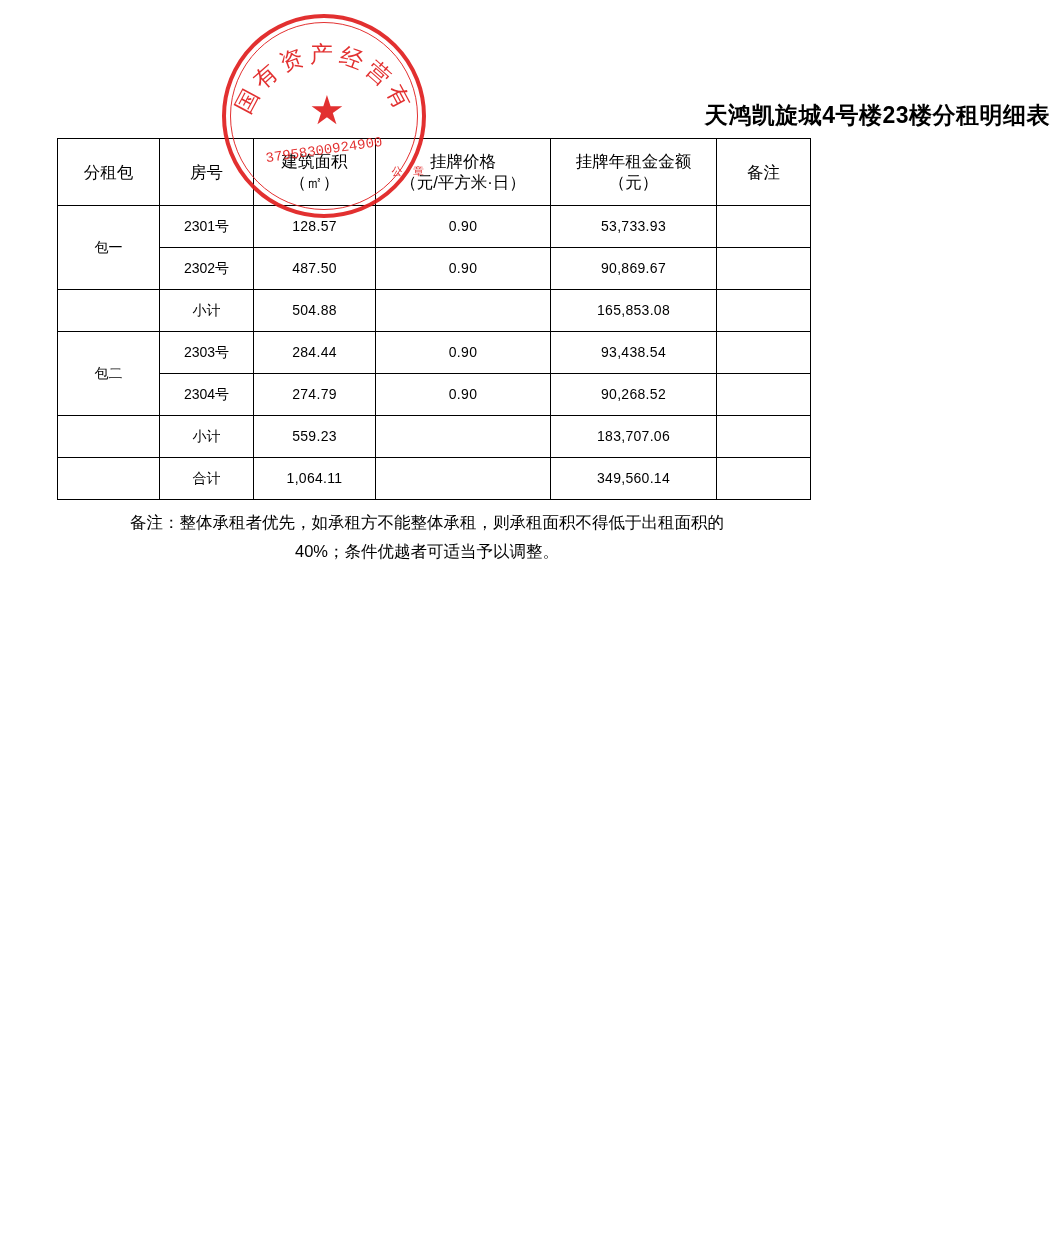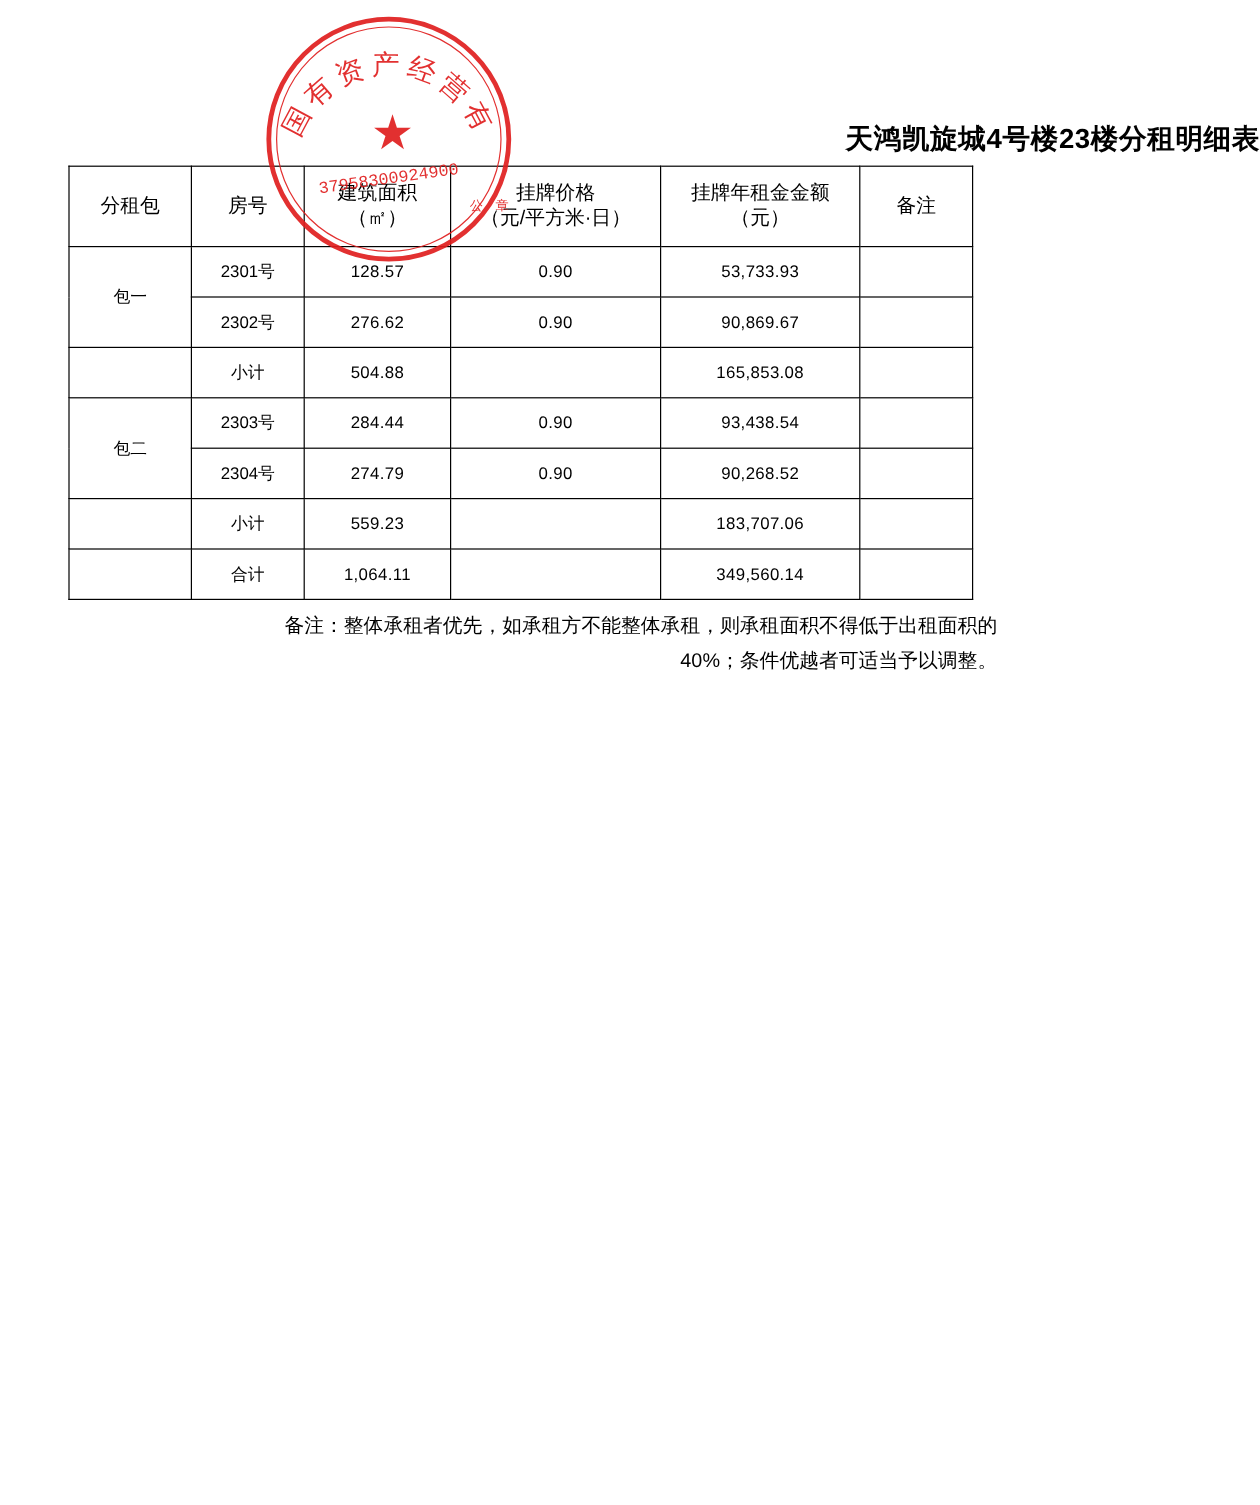--- a/index.html
+++ b/index.html
@@ -67,22 +67,21 @@
   .hdr-line1 { display: block; }
   .hdr-line2 { display: block; }
   .note {
     position: absolute;
     left: 57px;
     top: 508px;
     width: 740px;
     font-size: 16.5px;
     line-height: 1.75;
     font-family: "Liberation Sans", "DejaVu Sans", sans-serif;
-    text-align: right;
-    margin-left: 34px;
+    text-align: center;
   }
   .note .indent { display: block; }
 
   
   .seal {
     position: absolute;
     left: 222px;
     top: 14px;
     width: 210px;
     height: 210px;
@@ -182,21 +181,21 @@
         <td rowspan="2">包一</td>
         <td>2301号</td>
         <td class="num">128.57</td>
         <td class="num">0.90</td>
         <td class="num">53,733.93</td>
         <td></td>
       </tr>
 
       <tr>
         <td>2302号</td>
-        <td class="num">276.62</td>
+        <td class="num">487.50</td>
         <td class="num">0.90</td>
         <td class="num">90,869.67</td>
         <td></td>
       </tr>
 
       <tr>
         <td></td>
         <td>小计</td>
         <td class="num">504.88</td>
         <td class="num"></td>

